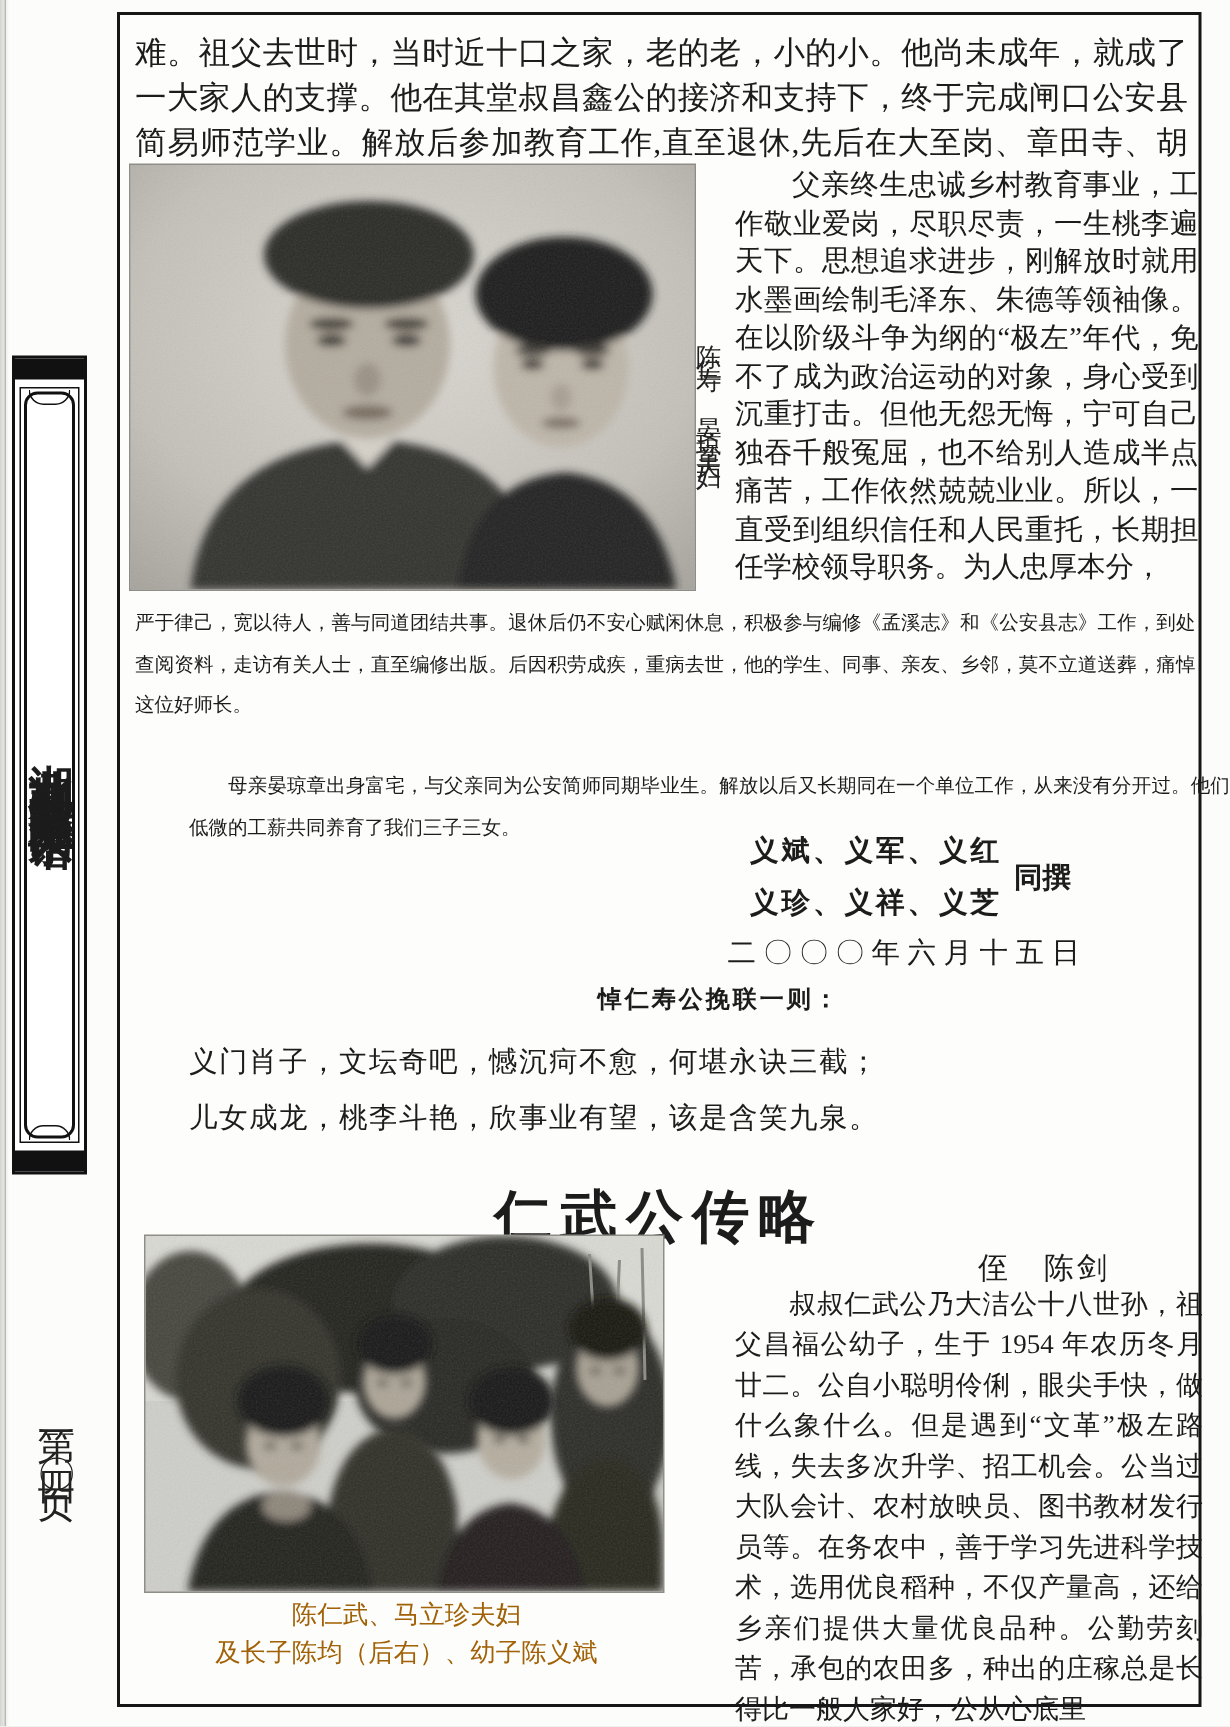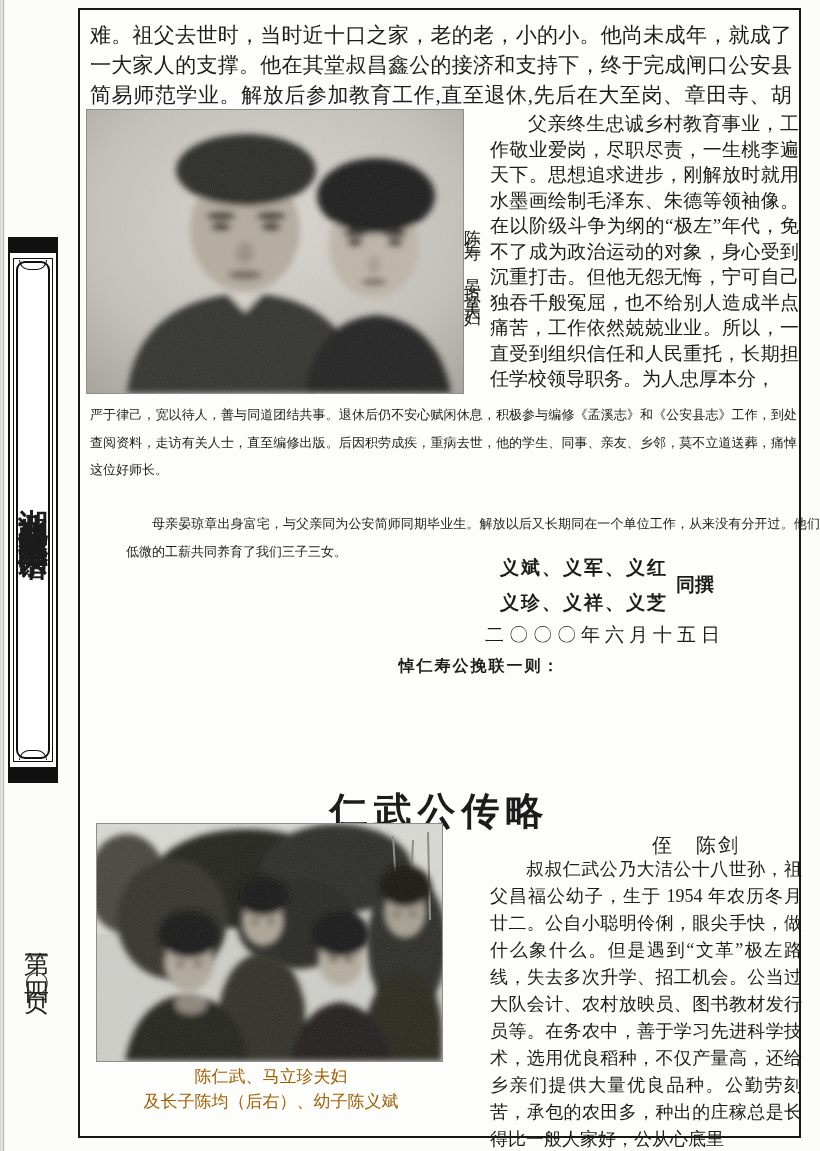--- a/index.html
+++ b/index.html
@@ -143,20 +143,24 @@
       <div class="sig-names">
         <div>义斌、义军、义红</div>
         <div>义珍、义祥、义芝</div>
       </div>
       <div class="sig-suffix">同撰</div>
     </div>
     <div class="blk sig-date" style="left:405px;top:612px;width:250px;">二〇〇〇年六月十五日</div>
 
     <div class="blk elegy-heading" style="left:0;top:646px;">悼仁寿公挽联一则：</div>
 
+    <div class="blk couplet" style="left:46px;top:680px;width:650px;">
+      <div>义门肖子，文坛奇吧，憾沉疴不愈，何堪永诀三截；</div>
+      <div>儿女成龙，桃李斗艳，欣事业有望，该是含笑九泉。</div>
+    </div>
 
     <div class="blk title2" style="left:0;top:776px;">仁武公传略</div>
 
     <div class="blk byline" style="left:400px;top:822px;width:260px;">侄　陈剑</div>
 
     <div class="blk photo" style="left:17px;top:814px;width:345px;height:237px;">
       <svg viewBox="0 0 345 237" width="345" height="237" role="img">
         <defs>
           <filter id="p2soft" x="-20%" y="-20%" width="140%" height="140%">
               <feGaussianBlur stdDeviation="3"></feGaussianBlur>

